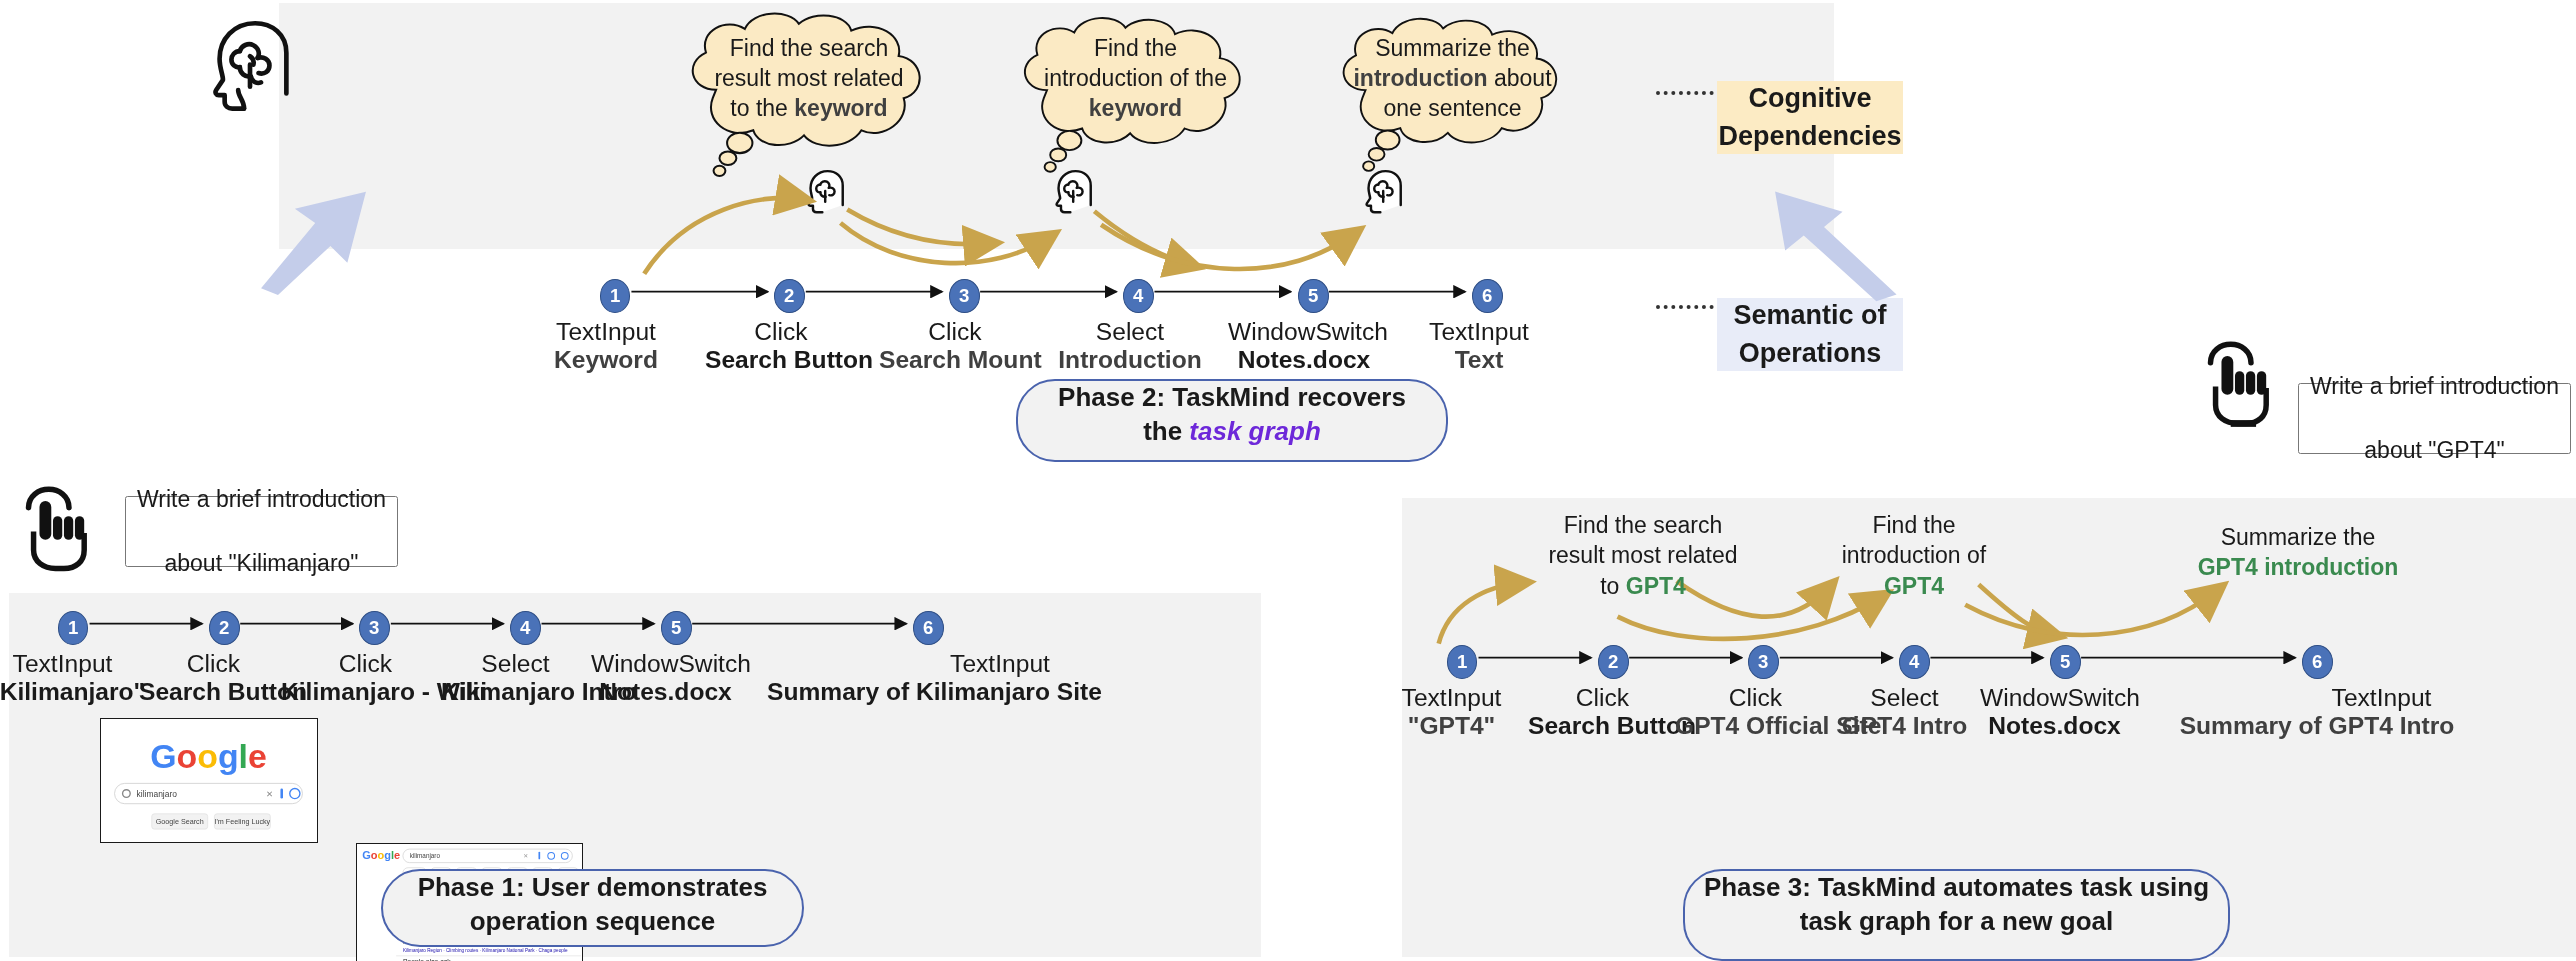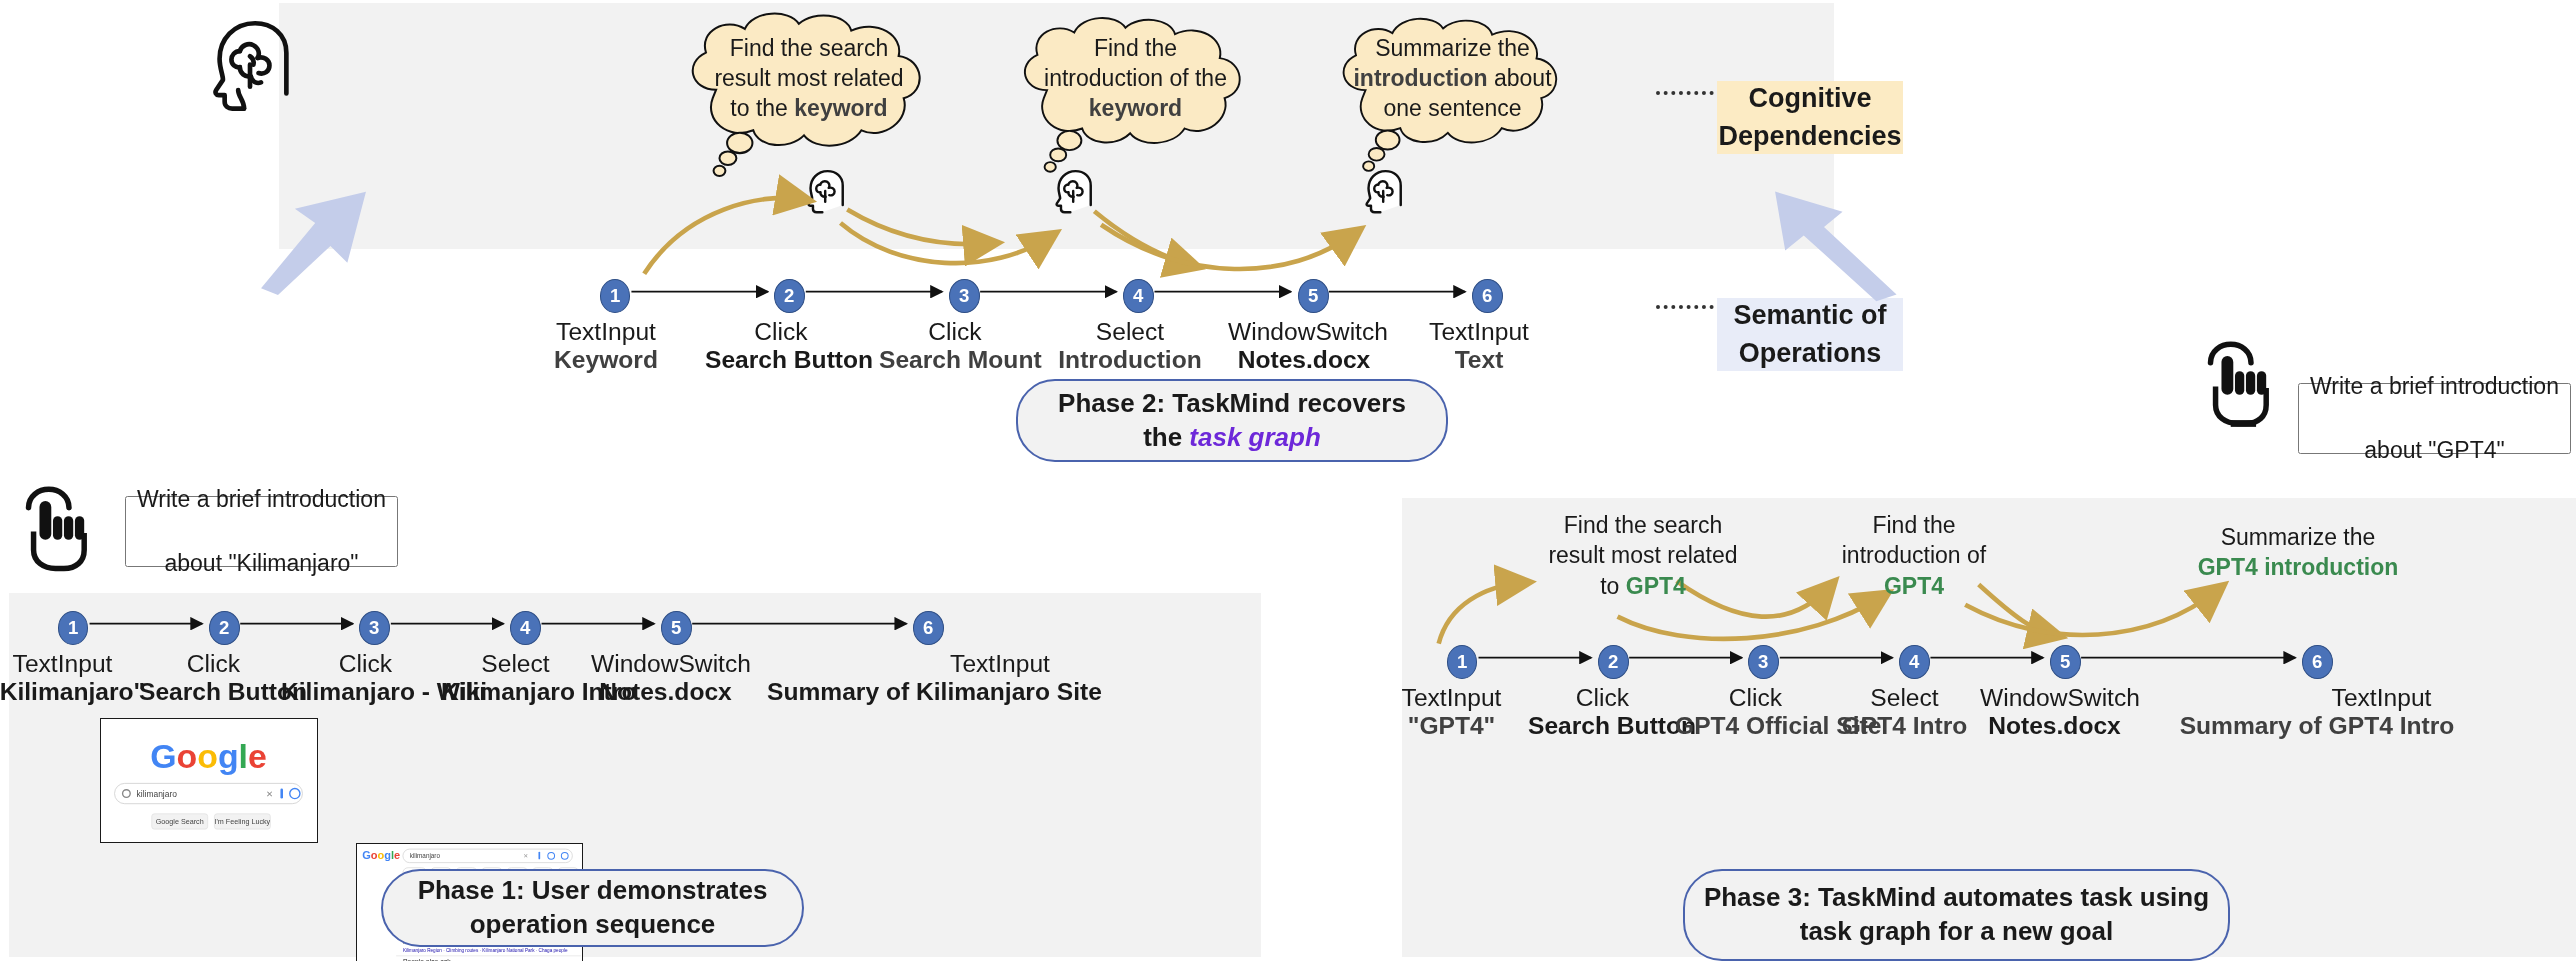--- a/index.html
+++ b/index.html
@@ -23,21 +23,21 @@
     width:30.5px;height:34px;border-radius:50%;
     background:#4a72b8;border:1.3px solid #2f4f86;
     color:#ffffff;font-size:18.6px;font-weight:bold;
     display:flex;align-items:center;justify-content:center;
     box-sizing:border-box;
   }
 
   
   .phase-pill{
     border:2.5px solid #4a63ad;border-radius:39px;background:#f2f2f2;
-    display:flex;flex-direction:column;align-items:center;justify-content:center;
+    display:flex;flex-direction:column;align-items:center;
     font-size:26px;font-weight:bold;color:#1a1a1a;line-height:1.3;
     box-sizing:border-box;white-space:nowrap;
   }
   .phase-pill .l2{}
 
   
   .goal-box{
     border:1.4px solid #777;background:#ffffff;border-radius:2.5px;
     display:flex;flex-direction:column;align-items:center;justify-content:center;
     font-size:23px;color:#1a1a1a;line-height:1.35;box-sizing:border-box;

